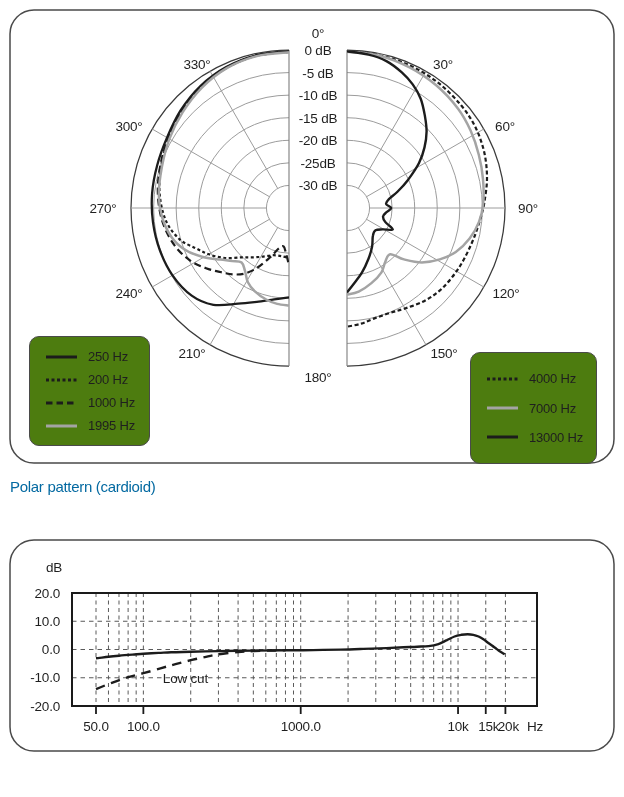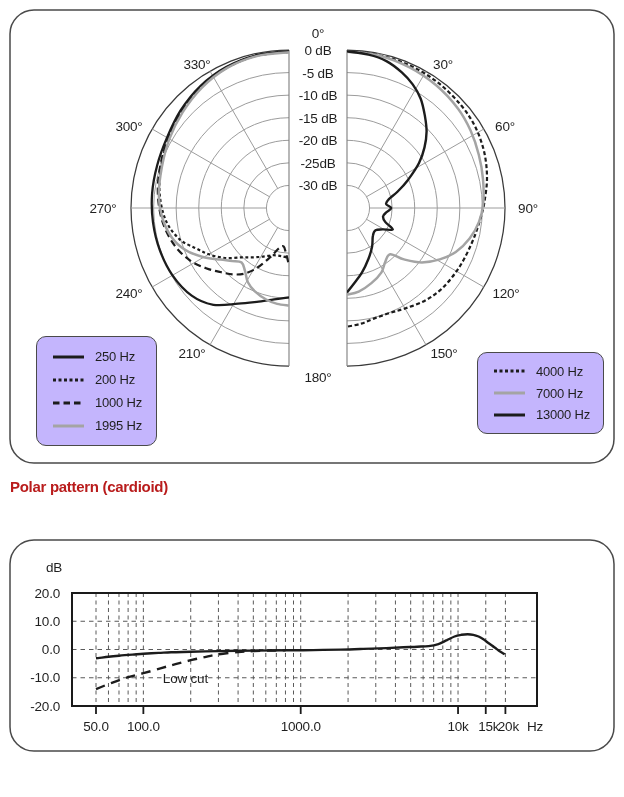--- a/index.html
+++ b/index.html
@@ -1,28 +1,28 @@
 <!DOCTYPE html>
 <html><head>
 <meta charset="utf-8">
 <style>
   html,body{margin:0;padding:0;background:#ffffff;}
   .page{position:relative;width:624px;height:797px;background:#ffffff;overflow:hidden;
         font-family:"Liberation Sans",sans-serif;color:#1f1f1f;}
   svg{position:absolute;left:0;display:block;}
   #polar-svg{top:0;}
   #freq-svg{top:500px;}
-  .caption{position:absolute;left:10px;font-size:15px;font-weight:700;letter-spacing:-0.3px;color:#b91c1c;}
+  .caption{position:absolute;left:10px;font-size:15px;font-weight:400;letter-spacing:-0.3px;color:#0369a1;}
   #polar-caption{top:478px;}
   #freq-caption{top:766px;}
-  .legend{position:absolute;border:1.4px solid #4a4a4a;border-radius:10px;background:#c4b5fd;
+  .legend{position:absolute;border:1.4px solid #4a4a4a;border-radius:10px;background:#4d7c0f;
           display:flex;flex-direction:column;justify-content:space-evenly;box-sizing:border-box;
-          padding:4px 20px 4px 15px;margin-left:7px;}
+          padding:4px 20px 4px 15px;}
   #legend-left{left:29px;top:336px;width:121px;height:110px;}
-  #legend-right{left:470px;top:352px;width:127px;height:82px;}
+  #legend-right{left:470px;top:352px;width:127px;height:112px;}
   .legend-row{display:flex;align-items:center;gap:10px;}
   .legend-row svg{position:static;flex:0 0 auto;}
   .legend-label{font-size:13px;color:#1f1f1f;letter-spacing:-0.2px;white-space:nowrap;}
   text{font-family:"Liberation Sans",sans-serif;}
 </style>
 </head>
 <body>
 
 <div class="page">
   <svg id="polar-svg" width="624" height="500">

